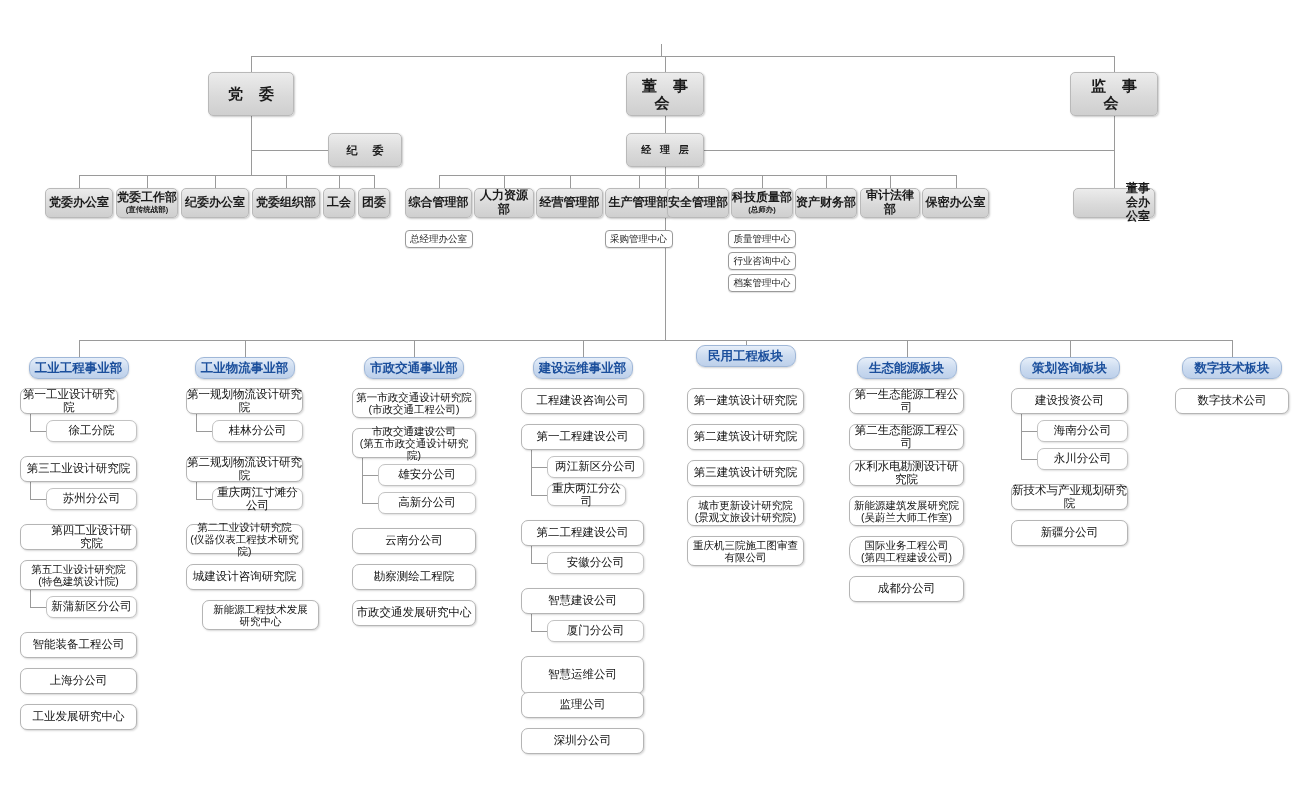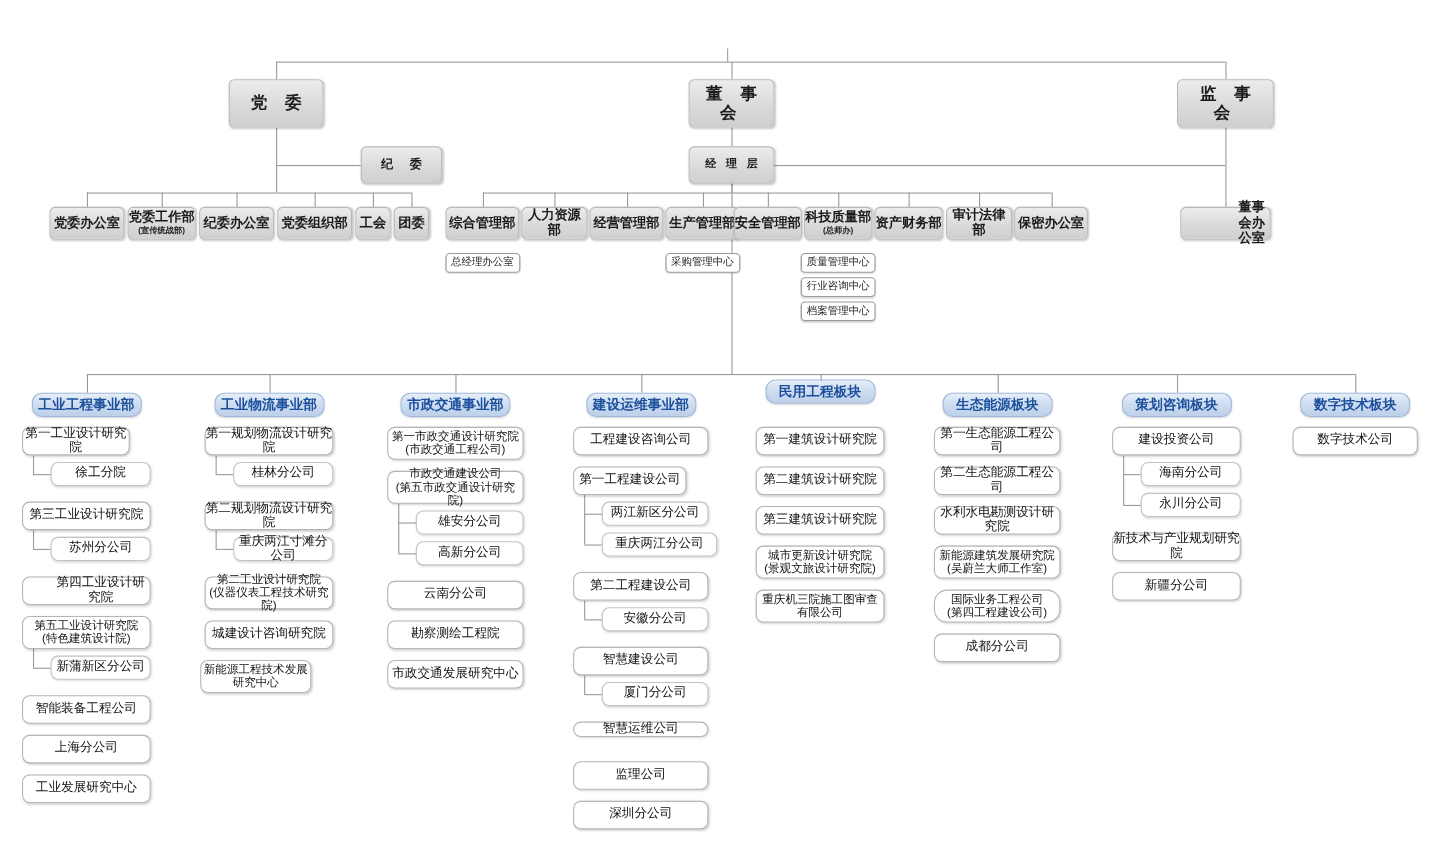--- a/index.html
+++ b/index.html
@@ -188,54 +188,54 @@
     <div class="box box-sub" style="left: 212px; top: 420px; width: 91px; height: 22px;">桂林分公司</div>
     <div class="ln lnh" style="left: 196px; top: 431px; width: 16px;"></div>
     <div class="ln lnv" style="left: 196px; top: 414px; height: 17px;"></div>
     <div class="box box-unit" style="left: 186px; top: 456px; width: 117px; height: 26px;">第二规划物流设计研究院</div>
     <div class="box box-sub" style="left: 212px; top: 488px; width: 91px; height: 22px;">重庆两江寸滩分公司</div>
     <div class="ln lnh" style="left: 196px; top: 499px; width: 16px;"></div>
     <div class="ln lnv" style="left: 196px; top: 482px; height: 17px;"></div>
     <div class="box box-unit two" style="left: 186px; top: 524px; width: 117px; height: 30px;">第二工业设计研究院
 (仪器仪表工程技术研究院)</div>
     <div class="box box-unit" style="left: 186px; top: 564px; width: 117px; height: 26px;">城建设计咨询研究院</div>
-    <div class="box box-unit two" style="left: 182px; top: 600px; width: 101px; height: 30px;">新能源工程技术发展
+    <div class="box box-unit two" style="left: 202px; top: 600px; width: 117px; height: 30px;">新能源工程技术发展
 研究中心</div>
     <div class="ln lnv" style="left: 414px; top: 340px; height: 17px;"></div>
     <div class="box box-div" style="left: 364px; top: 357px; width: 100px; height: 22px;">市政交通事业部</div>
     <div class="box box-unit two" style="left: 352px; top: 388px; width: 124px; height: 30px;">第一市政交通设计研究院
 (市政交通工程公司)</div>
     <div class="box box-unit two" style="left: 352px; top: 428px; width: 124px; height: 30px;">市政交通建设公司
 (第五市政交通设计研究院)</div>
     <div class="box box-sub" style="left: 378px; top: 464px; width: 98px; height: 22px;">雄安分公司</div>
     <div class="ln lnh" style="left: 362px; top: 475px; width: 16px;"></div>
     <div class="box box-sub" style="left: 378px; top: 492px; width: 98px; height: 22px;">高新分公司</div>
     <div class="ln lnh" style="left: 362px; top: 503px; width: 16px;"></div>
     <div class="ln lnv" style="left: 362px; top: 458px; height: 45px;"></div>
     <div class="box box-unit" style="left: 352px; top: 528px; width: 124px; height: 26px;">云南分公司</div>
     <div class="box box-unit" style="left: 352px; top: 564px; width: 124px; height: 26px;">勘察测绘工程院</div>
     <div class="box box-unit" style="left: 352px; top: 600px; width: 124px; height: 26px;">市政交通发展研究中心</div>
     <div class="ln lnv" style="left: 582.5px; top: 340px; height: 17px;"></div>
     <div class="box box-div" style="left: 532.5px; top: 357px; width: 100px; height: 22px;">建设运维事业部</div>
     <div class="box box-unit" style="left: 521px; top: 388px; width: 123px; height: 26px;">工程建设咨询公司</div>
-    <div class="box box-unit" style="left: 521px; top: 424px; width: 103px; height: 26px;">第一工程建设公司</div>
+    <div class="box box-unit" style="left: 521px; top: 424px; width: 123px; height: 26px;">第一工程建设公司</div>
     <div class="box box-sub" style="left: 547px; top: 456px; width: 97px; height: 22px;">两江新区分公司</div>
     <div class="ln lnh" style="left: 531px; top: 467px; width: 16px;"></div>
-    <div class="box box-sub" style="left: 547px; top: 484px; width: 105px; height: 22px;">重庆两江分公司</div>
+    <div class="box box-sub" style="left: 547px; top: 484px; width: 79px; height: 22px;">重庆两江分公司</div>
     <div class="ln lnh" style="left: 531px; top: 495px; width: 16px;"></div>
     <div class="ln lnv" style="left: 531px; top: 450px; height: 45px;"></div>
     <div class="box box-unit" style="left: 521px; top: 520px; width: 123px; height: 26px;">第二工程建设公司</div>
     <div class="box box-sub" style="left: 547px; top: 552px; width: 97px; height: 22px;">安徽分公司</div>
     <div class="ln lnh" style="left: 531px; top: 563px; width: 16px;"></div>
     <div class="ln lnv" style="left: 531px; top: 546px; height: 17px;"></div>
     <div class="box box-unit" style="left: 521px; top: 588px; width: 123px; height: 26px;">智慧建设公司</div>
     <div class="box box-sub" style="left: 547px; top: 620px; width: 97px; height: 22px;">厦门分公司</div>
     <div class="ln lnh" style="left: 531px; top: 631px; width: 16px;"></div>
     <div class="ln lnv" style="left: 531px; top: 614px; height: 17px;"></div>
-    <div class="box box-unit" style="left: 521px; top: 656px; width: 123px; height: 14px;">智慧运维公司</div>
+    <div class="box box-unit" style="left: 521px; top: 656px; width: 123px; height: 38px;">智慧运维公司</div>
     <div class="box box-unit" style="left: 521px; top: 692px; width: 123px; height: 26px;">监理公司</div>
     <div class="box box-unit" style="left: 521px; top: 728px; width: 123px; height: 26px;">深圳分公司</div>
     <div class="ln lnv" style="left: 745.5px; top: 340px; height: 17px;"></div>
     <div class="box box-div" style="left: 695.5px; top: 345px; width: 100px; height: 22px;">民用工程板块</div>
     <div class="box box-unit" style="left: 687px; top: 388px; width: 117px; height: 26px;">第一建筑设计研究院</div>
     <div class="box box-unit" style="left: 687px; top: 424px; width: 117px; height: 26px;">第二建筑设计研究院</div>
     <div class="box box-unit" style="left: 687px; top: 460px; width: 117px; height: 26px;">第三建筑设计研究院</div>
     <div class="box box-unit two" style="left: 687px; top: 496px; width: 117px; height: 30px;">城市更新设计研究院
 (景观文旅设计研究院)</div>
     <div class="box box-unit two" style="left: 687px; top: 536px; width: 117px; height: 30px;">重庆机三院施工图审查

